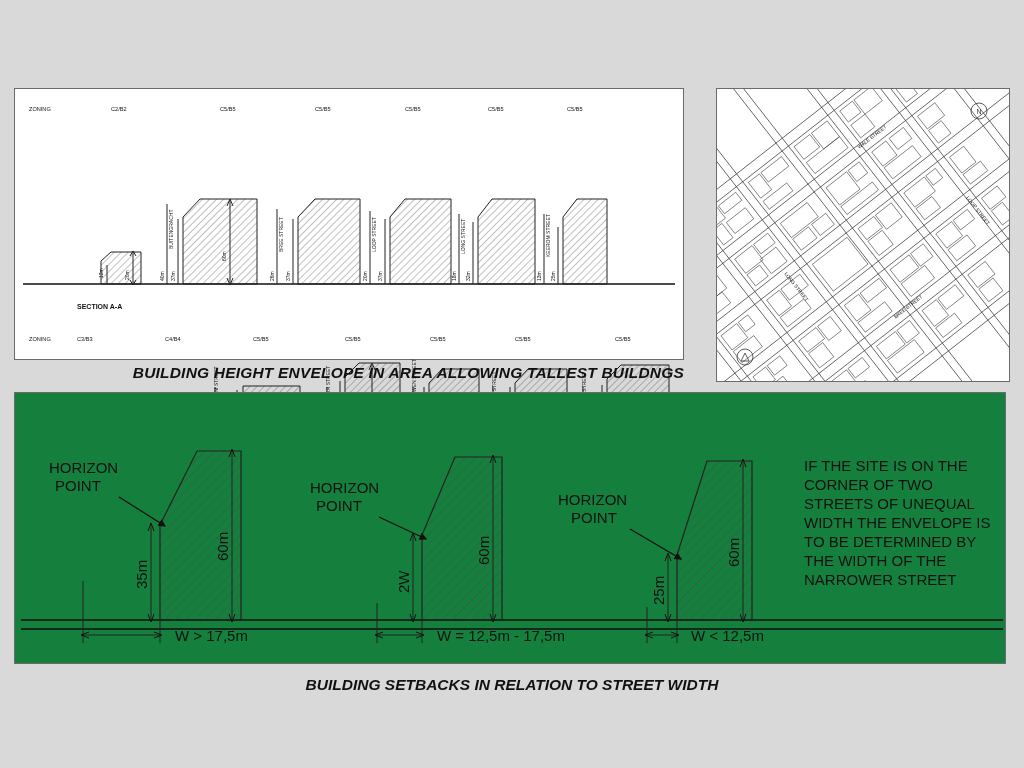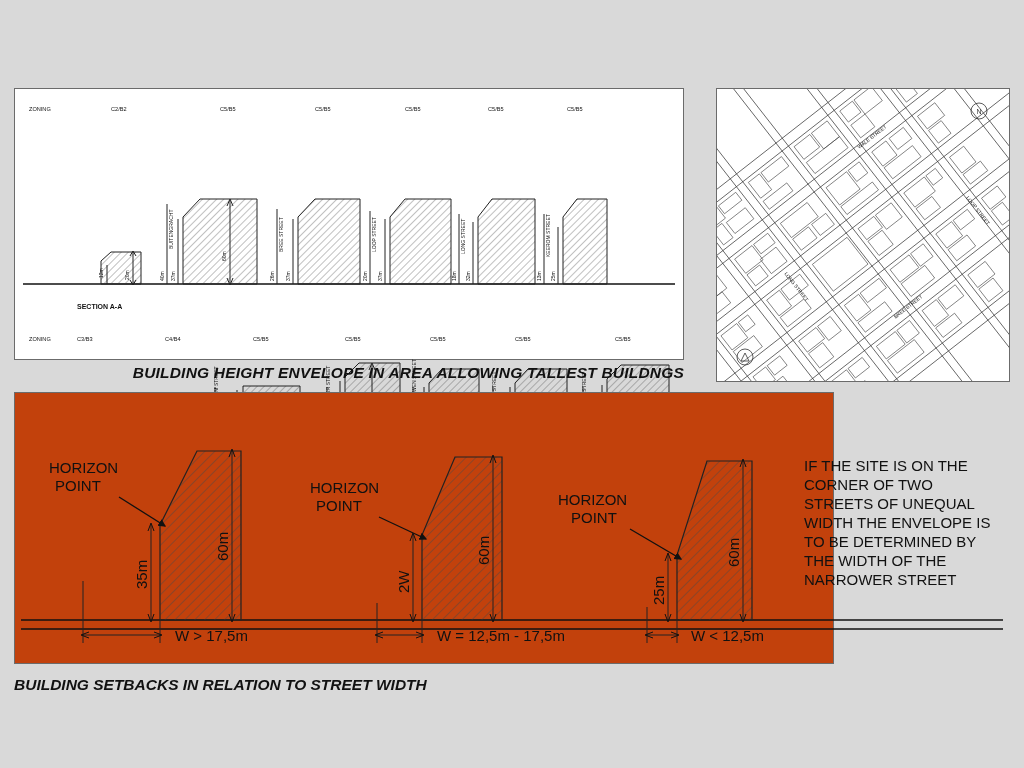--- a/index.html
+++ b/index.html
@@ -52,31 +52,32 @@
     font-size: 15.5px;
     font-weight: bold;
     font-style: italic;
     color: #111;
     letter-spacing: .2px;
   }
   #panel-setbacks {
     position: absolute;
     left: 14px;
     top: 392px;
-    width: 820px;
+    width: 992px;
     height: 272px;
-    background: #c2410c;
+    background: #15803d;
     border: 1px solid #6b6b6b;
     box-sizing: border-box;
   }
   #caption-bottom {
     position: absolute;
     left: 14px;
     top: 676px;
     width: 996px;
+    text-align: center;
     font-size: 15.5px;
     font-weight: bold;
     font-style: italic;
     color: #111;
   }
 
   svg { display: block; }
 
   .hatch-fill { fill: url(#hatchA); stroke: #222; stroke-width: 1; }
   .gline { stroke: #222; stroke-width: 1; fill: none; }

